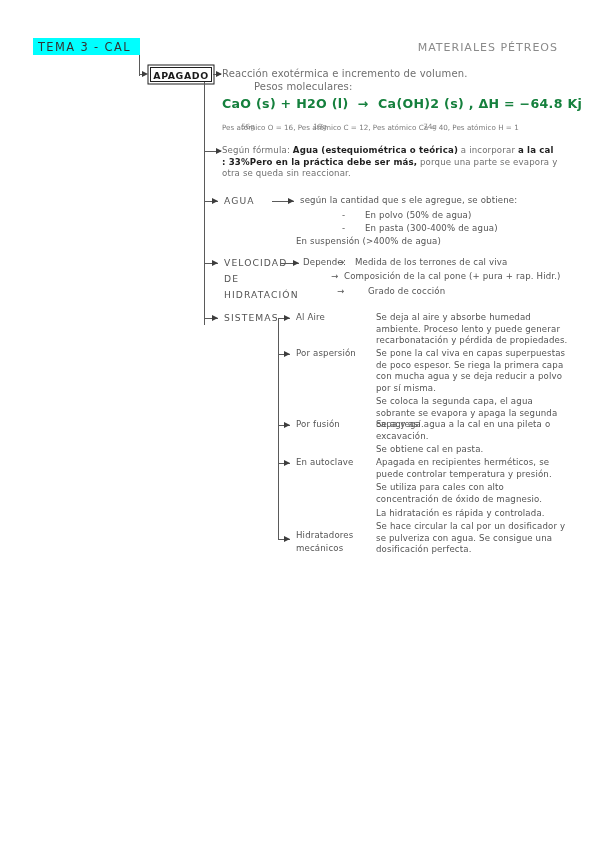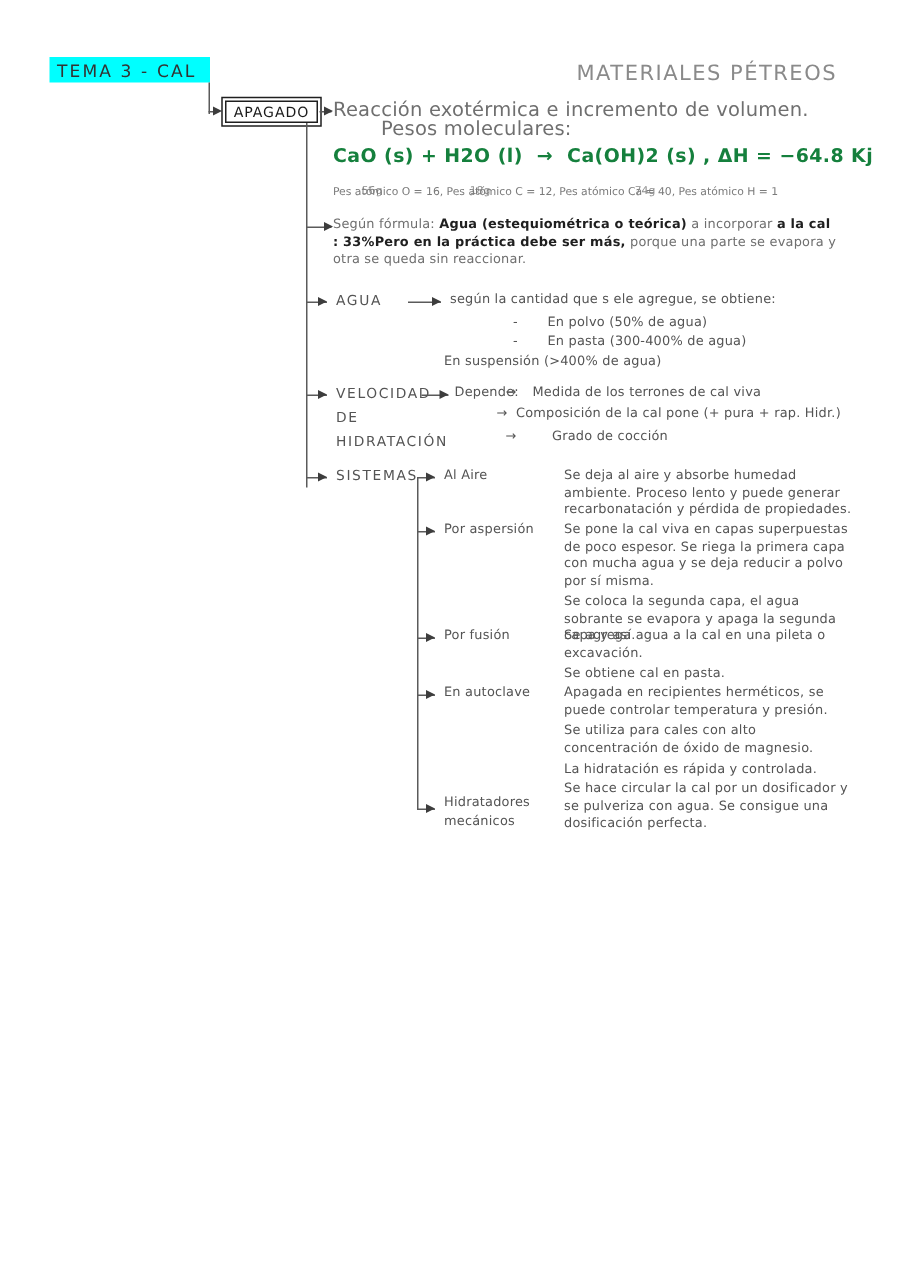--- a/index.html
+++ b/index.html
@@ -24,21 +24,21 @@
 
   
   .t {
     position: absolute;
     font-family: "DejaVu Sans", sans-serif;
     color: #3a3a3a;
     letter-spacing: 0.15px;
     white-space: pre;
   }
   .wrap { white-space: normal; }
-  .sz8   { font-size: 13px; line-height: 11.2px; }
+  .sz8   { font-size: 10px; line-height: 11.2px; }
   .sz85  { font-size: 8.6px; line-height: 11.6px; }
   .sz9   { font-size: 9.2px; line-height: 12.4px; }
 
   .grey  { color: #6f6f6f; }
   .mid   { color: #545454; }
   .bold  { font-weight: bold; color: #1f1f1f; }
   .caps  { letter-spacing: 1.1px; }
 
   
   #title-highlight {
@@ -56,21 +56,21 @@
     font-size: 11.4px;
     letter-spacing: 1.4px;
     color: #333333;
     white-space: pre;
   }
 
   #doc-header {
     position: absolute;
     right: 41px;
     top: 41px;
-    font-size: 14px;
+    font-size: 11px;
     letter-spacing: 1px;
     color: #8a8a8a;
     white-space: pre;
   }
 
   
   #apagado-box {
     position: absolute;
     left: 150px;
     top: 67px;
@@ -81,21 +81,21 @@
     background: #ffffff;
     box-sizing: border-box;
   }
   #apagado-label {
     position: absolute;
     left: 153px;
     top: 70px;
     width: 56px;
     text-align: center;
     font-size: 9.4px;
-    font-weight: normal;
+    font-weight: bold;
     letter-spacing: 0.6px;
     color: #1b1b1b;
   }
 
   
   .vline {
     position: absolute;
     width: 1.4px;
     background: #5a5a5a;
   }

